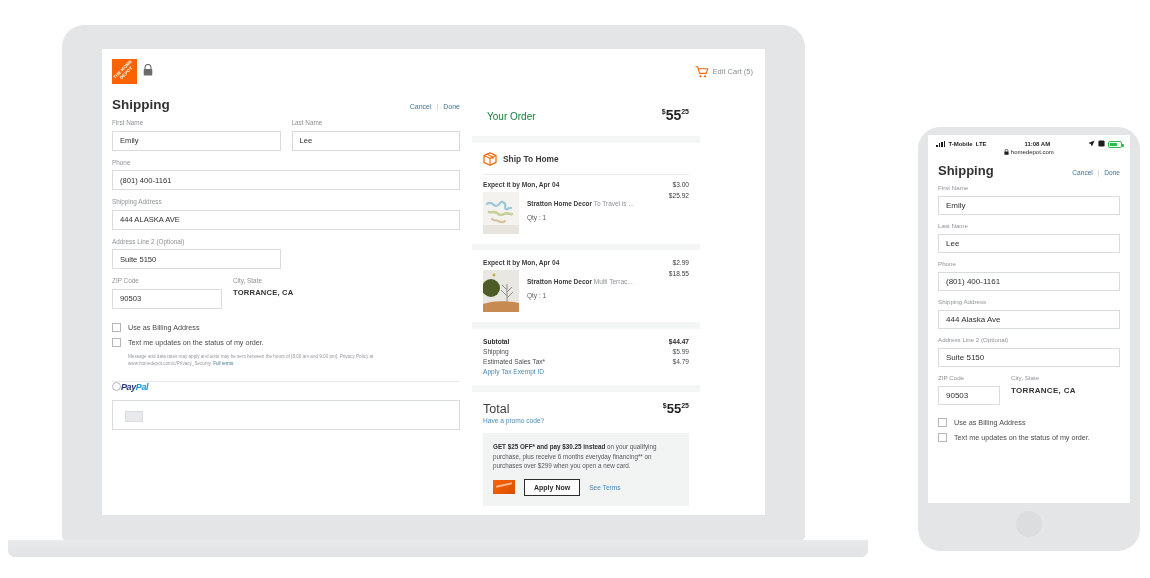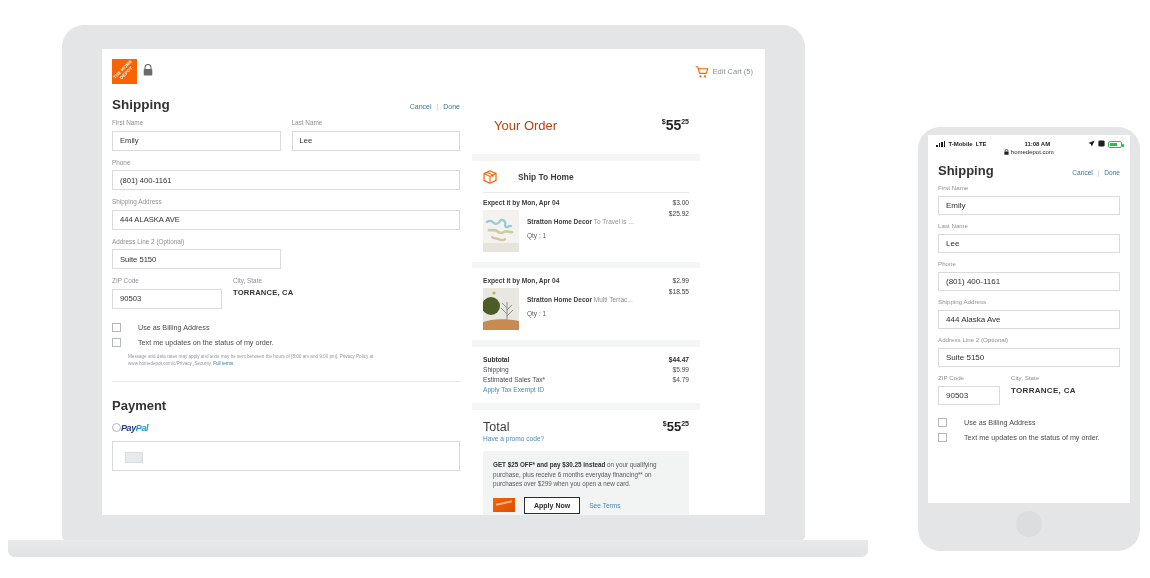--- a/index.html
+++ b/index.html
@@ -67,45 +67,45 @@
   .row2 { display:flex; gap:11px; }
   .row2 > .fld { flex:1; }
   .w-half { width:169px; }
   .w-zip  { width:110px; }
 
   .zip-row { display:flex; gap:11px; align-items:flex-start; }
   .citystate-val { font-size:7.6px; font-weight:bold; color:#333; padding-top:22px; letter-spacing:.2px; }
 
   .cbrow { display:flex; align-items:center; margin:6px 0; }
   .cbox { width:9px; height:9px; border:1px solid #b4b8bb; background:#fff; flex:none; }
-  .cbrow span.cl { font-size:7.2px; color:#4a4a4a; margin-left:17px; }
+  .cbrow span.cl { font-size:7.2px; color:#4a4a4a; margin-left:7px; }
 
   .fineprint { font-size:4.6px; color:#96999c; line-height:7px; margin:4px 0 0 16px; width:300px; }
   .hr { border-top:1px solid #e6e8ea; margin:14px 0 0; }
 
   .pay-h { font-size:13px; font-weight:bold; color:#333; margin:16px 0 10px; }
   .payrow { display:flex; align-items:center; margin-bottom:6px; }
   .radio { width:9px; height:9px; border-radius:50%; border:1px solid #b4b8bb; background:#fff; flex:none; }
   .radio.sel { border:none; background:#f96302; display:flex; align-items:center; justify-content:center; }
   .radio.sel i { width:3.4px; height:3.4px; border-radius:50%; background:#fff; display:block; }
   .paypal { font-size:9px; font-weight:bold; font-style:italic; letter-spacing:-.4px; }
   .paypal .p1 { color:#253b80; } .paypal .p2 { color:#179bd7; }
   .payrow .cc { margin-left:8px; font-size:7.2px; color:#4a4a4a; }
   .cc-box { border:1px solid #d9dcde; height:30px; margin-top:8px; position:relative; }
   .cc-box .chip { position:absolute; left:12px; top:10px; width:18px; height:11px; background:#e8e9ea; border:1px solid #dcdde0;}
 
   
   .ord-wrap { margin-top:9px; background:#f4f5f5; padding-bottom:8px; }
   .ord-top { background:#fff; padding:10px 11px; display:flex; align-items:baseline; }
-  .ord-top h3 { margin:11px; font-size:13px; color:#c2410c; font-weight:normal; }
+  .ord-top h3 { margin:4px; font-size:10px; color:#15803d; font-weight:normal; }
   .ord-top .amt { margin-left:auto; font-weight:bold; color:#222; font-size:14px; }
   .sup { font-size:7px; vertical-align:super; font-weight:bold; }
 
   .ord-card { background:#fff; margin:7px 0 0; padding:9px 11px 10px; }
-  .ship-hd { display:flex; align-items:center; gap:21px; margin-bottom:8px; }
+  .ship-hd { display:flex; align-items:center; gap:6px; margin-bottom:8px; }
   .ship-hd .t { font-size:8.4px; font-weight:bold; color:#3c3c3c; }
   .pkg-ico { width:14px; height:14px; flex:none; }
 
   .grp { border-top:1px solid #e8eaeb; padding-top:6px; margin-top:6px; }
   .grp:first-of-type { border-top:1px solid #e8eaeb; }
   .grp-hd { display:flex; font-size:6.6px; font-weight:bold; color:#3c3c3c; margin-bottom:4px; }
   .grp-hd .p { margin-left:auto; font-weight:normal; color:#3c3c3c; }
   .item { display:flex; gap:8px; }
   .thumb { width:36px; height:42px; flex:none; overflow:hidden; background:#ececec; }
   .it-txt { flex:1; min-width:0; }
@@ -257,21 +257,20 @@
           <span class="cl">Text me updates on the status of my order.</span>
         </div>
 
         <div class="fineprint">
           <span>Message and data rates may apply and texts may be sent between the hours of [8:00 am and 9:00 pm]. Privacy Policy at www.homedepot.com/c/Privacy_Security.</span>
           <span class="lnk">Full terms</span>
         </div>
 
         <div class="hr"></div>
 
-        <div class="pay-h">Payment</div>
 
         <div class="payrow">
           <span class="radio"></span>
           <span class="paypal">
             <span class="p1">Pay</span><span class="p2">Pal</span>
           </span>
         </div>
 
 
         <div class="cc-box">

